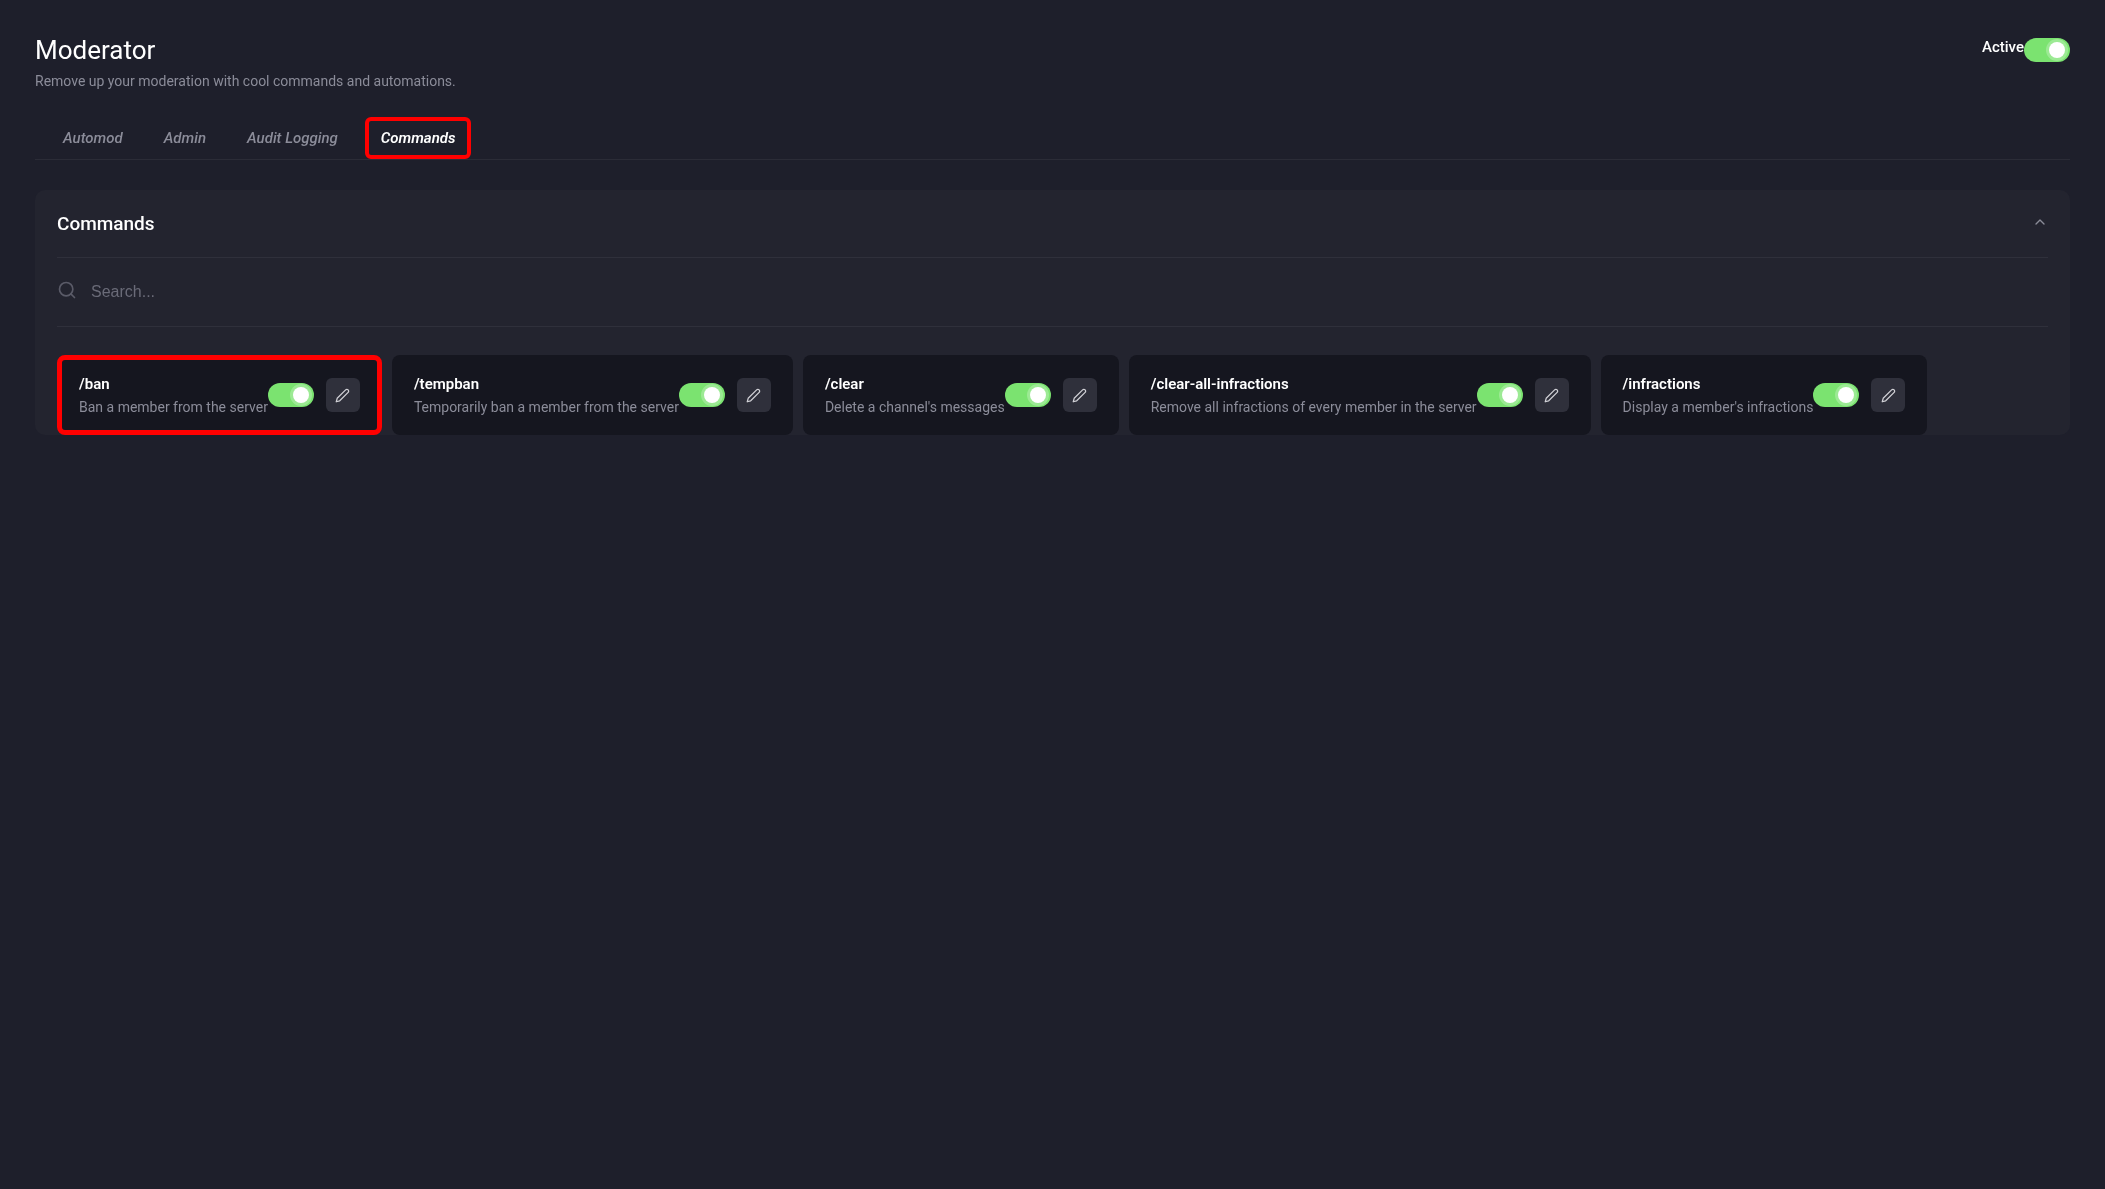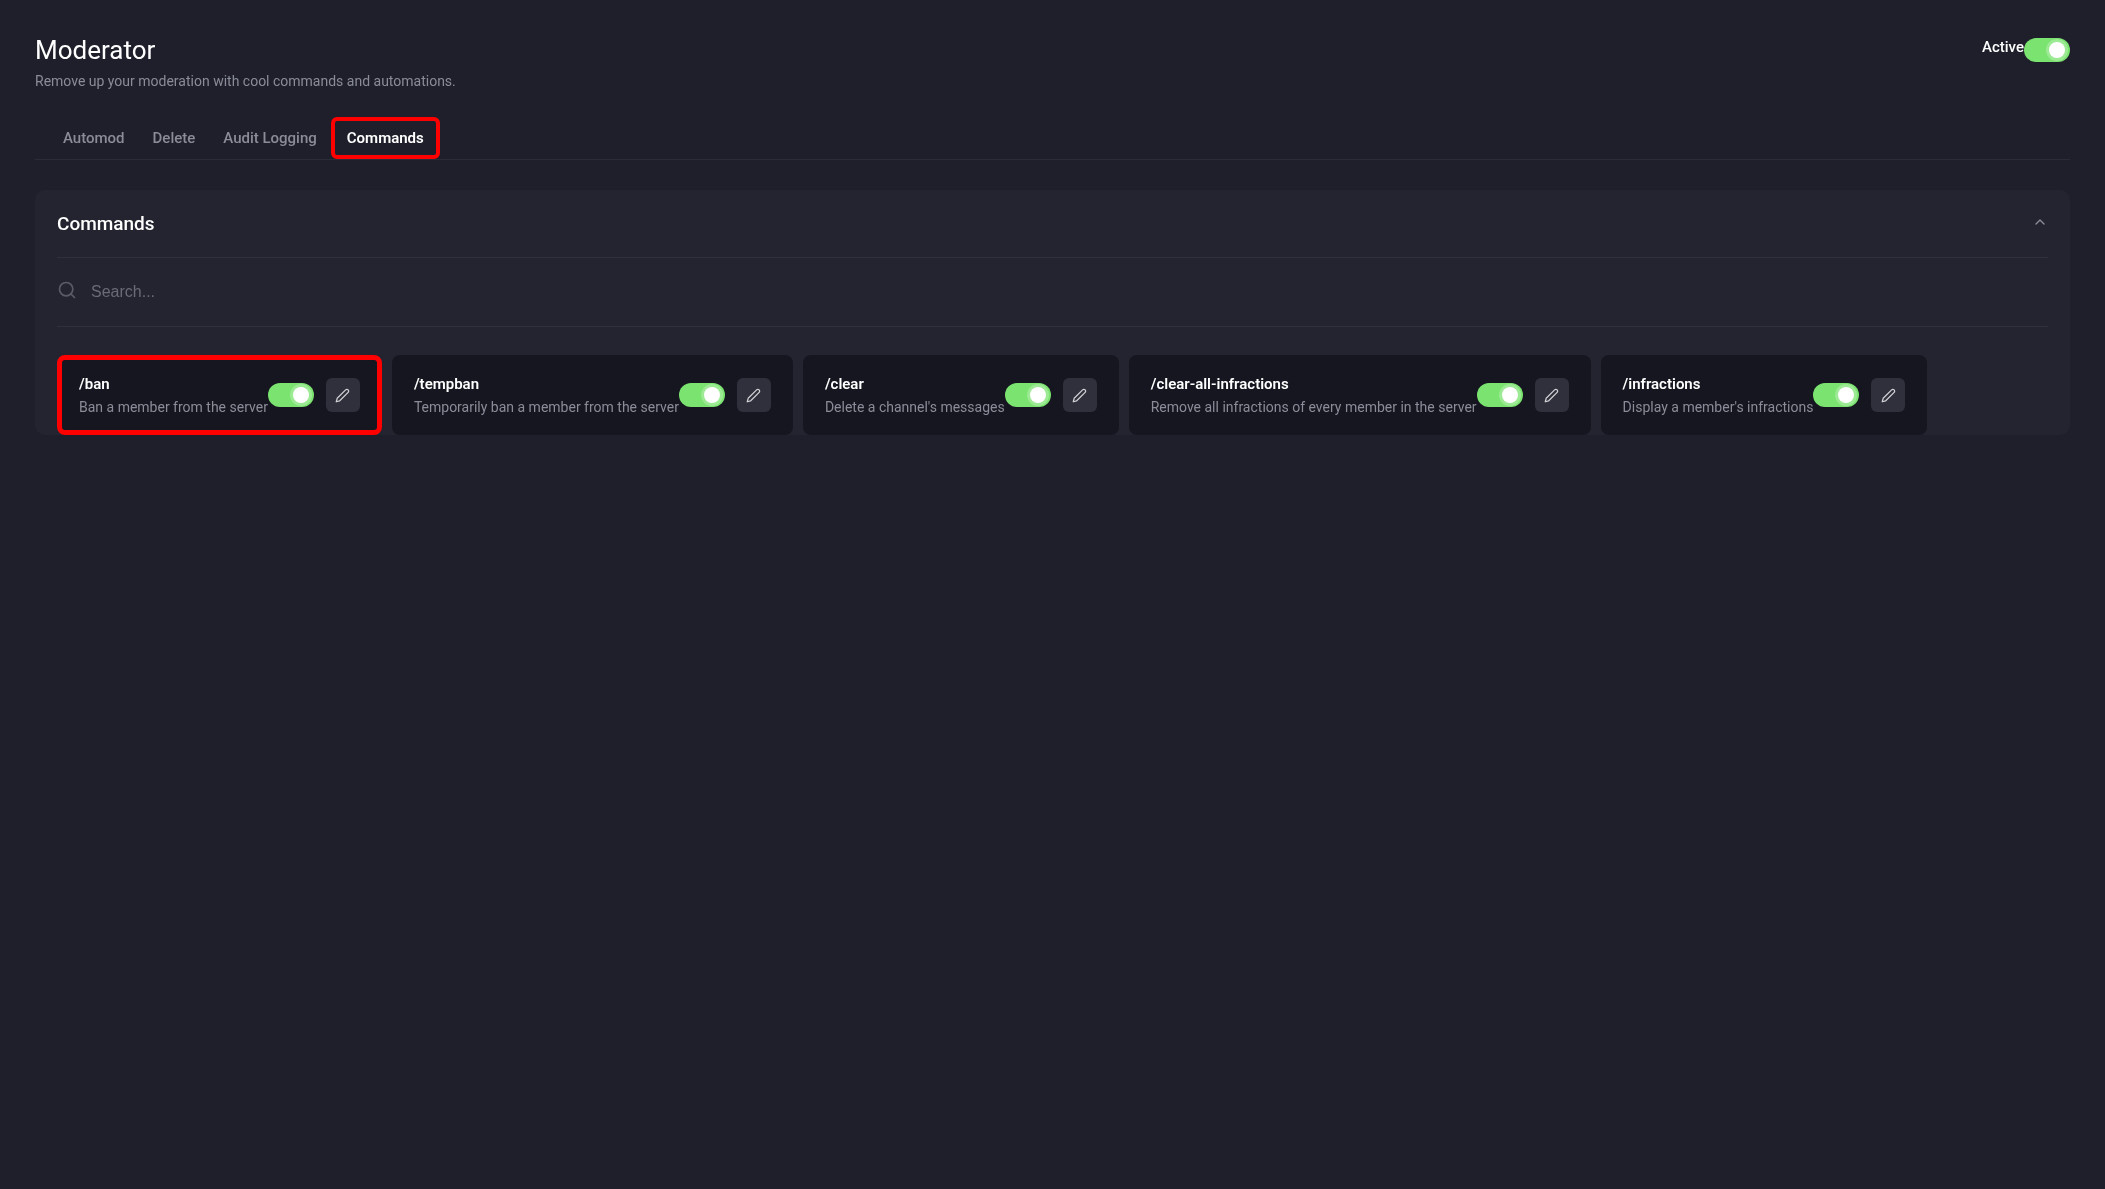--- a/index.html
+++ b/index.html
@@ -33,23 +33,24 @@
       font-size: 15px;
       font-weight: 500;
     }
     .page-subtitle {
       color: #8b8c99;
       font-size: 14px;
       margin-bottom: 28px;
     }
     .tabs {
       display: flex;
-      gap: 0;
+      gap: 13px;
       border-bottom: 1px solid rgba(255,255,255,0.06);
       padding-left: 14px;
+      font-style: italic;
     }
     .tab {
       padding: 12px 14px;
       color: #8b8c99;
       font-size: 15px;
       font-weight: 500;
       cursor: pointer;
       position: relative;
     }
     .tab.active {
@@ -189,21 +190,21 @@
     <span class="active-label">Active</span>
     <span class="toggle on">
         <span class="knob"></span>
       </span>
   </div>
 </div>
 <p class="page-subtitle">Remove up your moderation with cool commands and automations.</p>
 
 <div class="tabs">
   <div class="tab">Automod</div>
-  <div class="tab">Delete</div>
+  <div class="tab">Admin</div>
   <div class="tab">Audit Logging</div>
   <div class="tab active highlighted">Commands</div>
 </div>
 
 <div class="panel">
   <div class="panel-header">
     <div class="panel-title">Commands</div>
     <span class="chevron">
       <svg width="16" height="16" viewBox="0 0 24 24" fill="none" stroke="currentColor" stroke-width="2" stroke-linecap="round" stroke-linejoin="round">
           <polyline points="18 15 12 9 6 15"></polyline>

